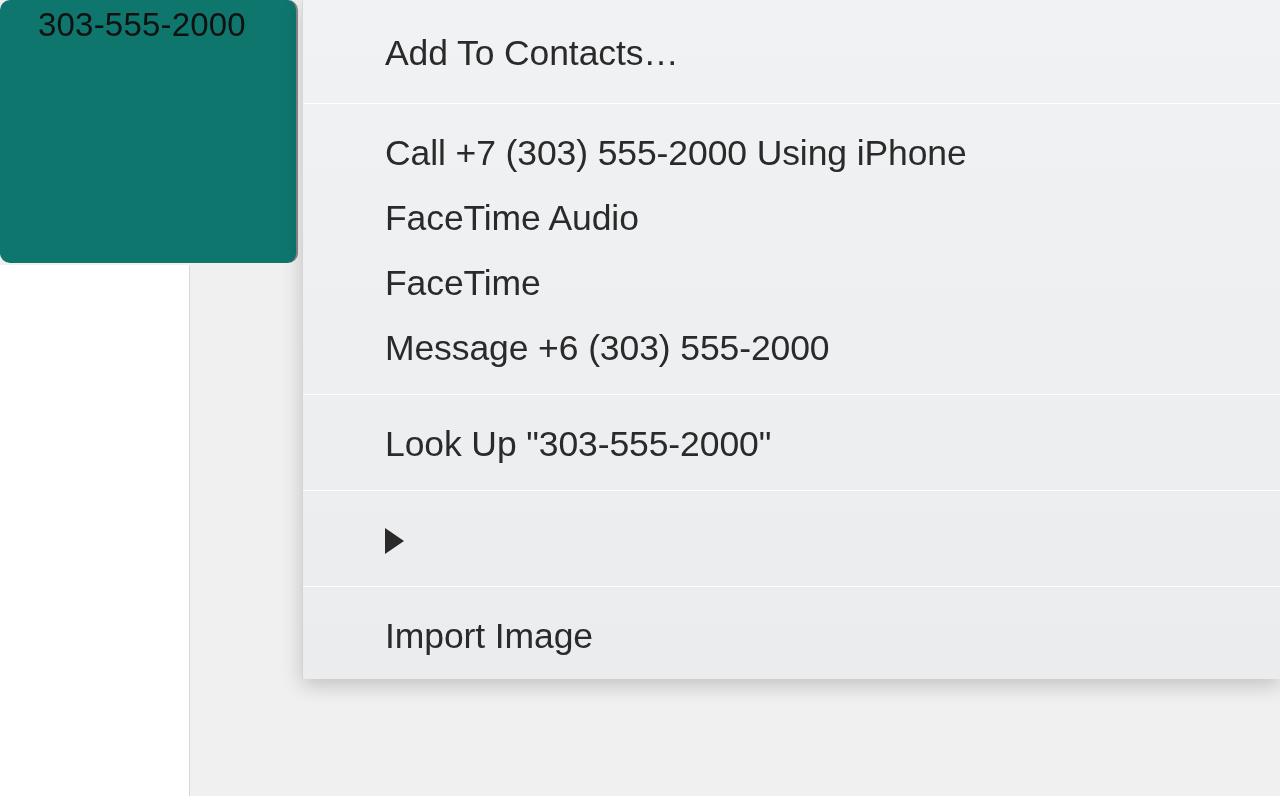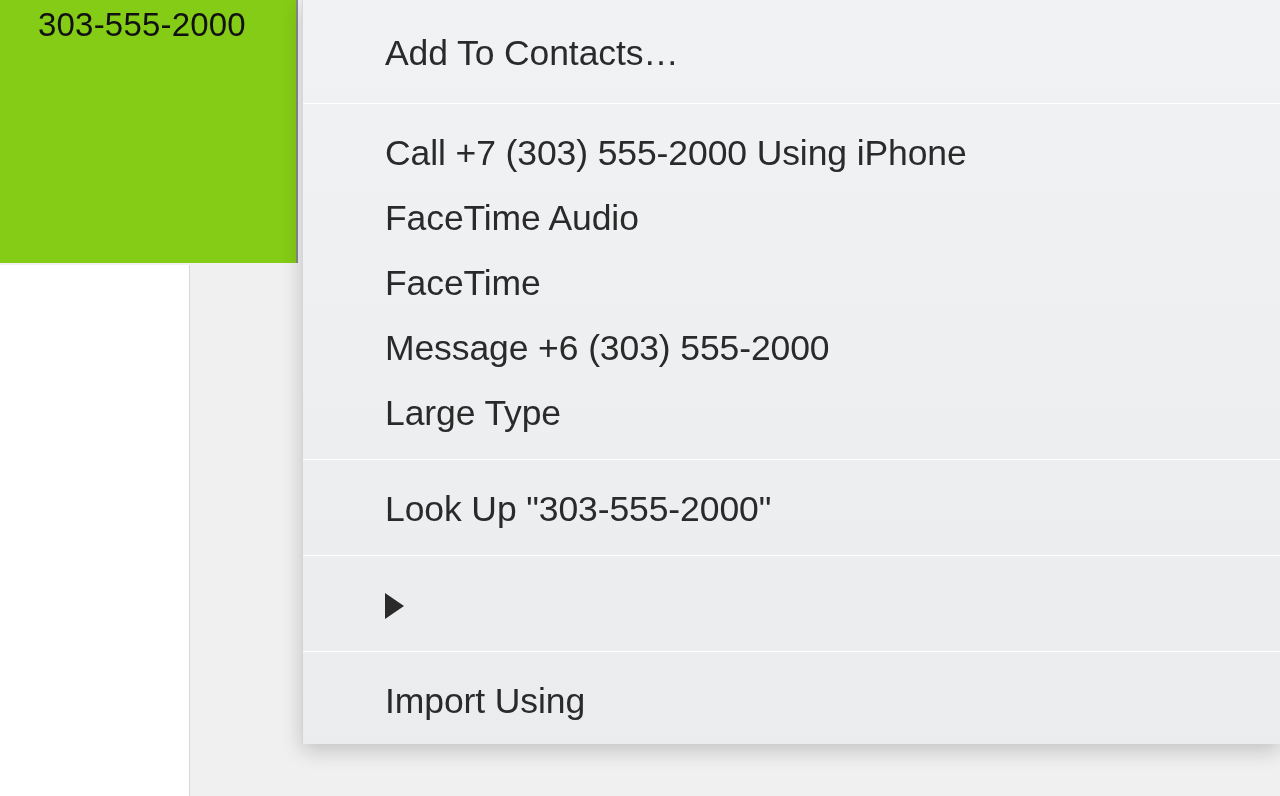--- a/index.html
+++ b/index.html
@@ -14,22 +14,23 @@
       height: 796px;
       overflow: hidden;
       position: relative;
     }
     .selected-text-container {
       position: absolute;
       top: 0;
       left: 0;
       width: 298px;
       height: 263px;
-      background: #84cc16;
+      background: #0f766e;
       border-right: 2px solid #888;
+      border-radius: 10px;
     }
     .selected-text {
       position: absolute;
       top: 6px;
       left: 38px;
       font-size: 33px;
       color: #111;
       letter-spacing: 0.2px;
       font-weight: 400;
     }
@@ -125,23 +126,20 @@
   </div>
   <div class="menu-item">
     <span>FaceTime Audio</span>
   </div>
   <div class="menu-item">
     <span>FaceTime</span>
   </div>
   <div class="menu-item">
     <span>Message +6 (303) 555-2000</span>
   </div>
-  <div class="menu-item">
-    <span>Large Type</span>
-  </div>
   <div class="group-spacer bottom"></div>
 
   <div class="separator"></div>
 
   <div class="group-spacer top"></div>
   <div class="menu-item">
     <span>Look Up "303-555-2000"</span>
   </div>
   <div class="group-spacer bottom"></div>
 
@@ -150,17 +148,17 @@
   <div class="group-spacer top"></div>
   <div class="menu-item">
     <span class="chevron"></span>
   </div>
   <div class="group-spacer bottom"></div>
 
   <div class="separator"></div>
 
   <div class="group-spacer top"></div>
   <div class="menu-item">
-    <span>Import Using</span>
+    <span>Import Image</span>
   </div>
   <div class="group-spacer bottom"></div>
 
 </div>
 
 </body></html>

